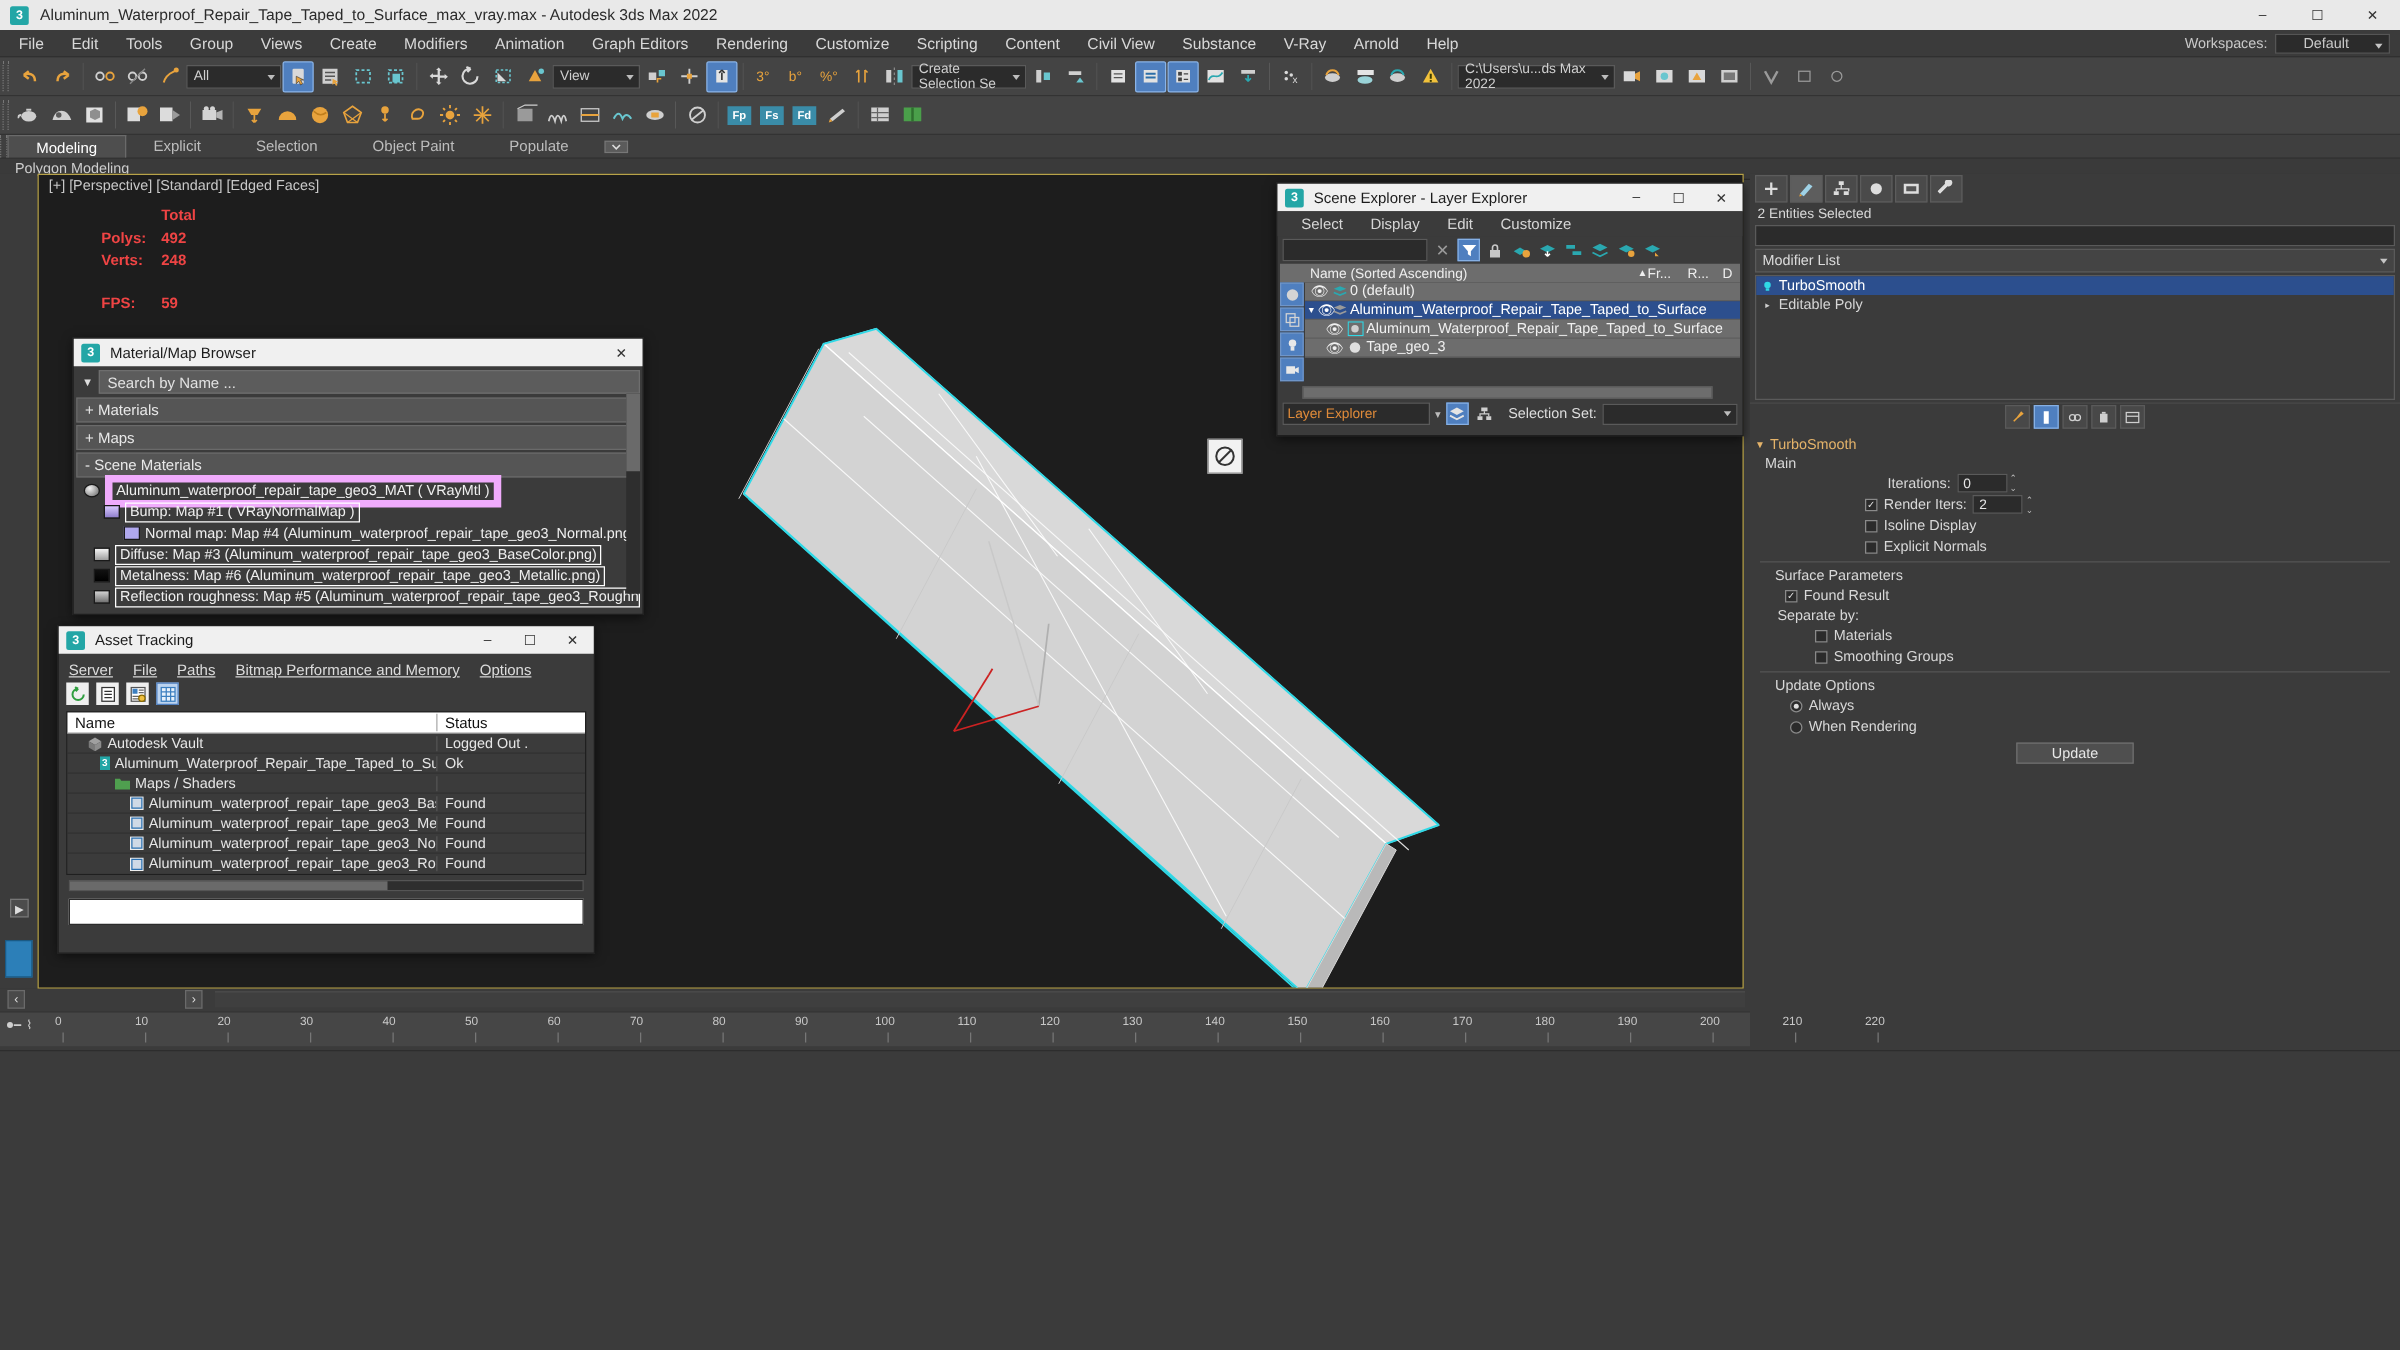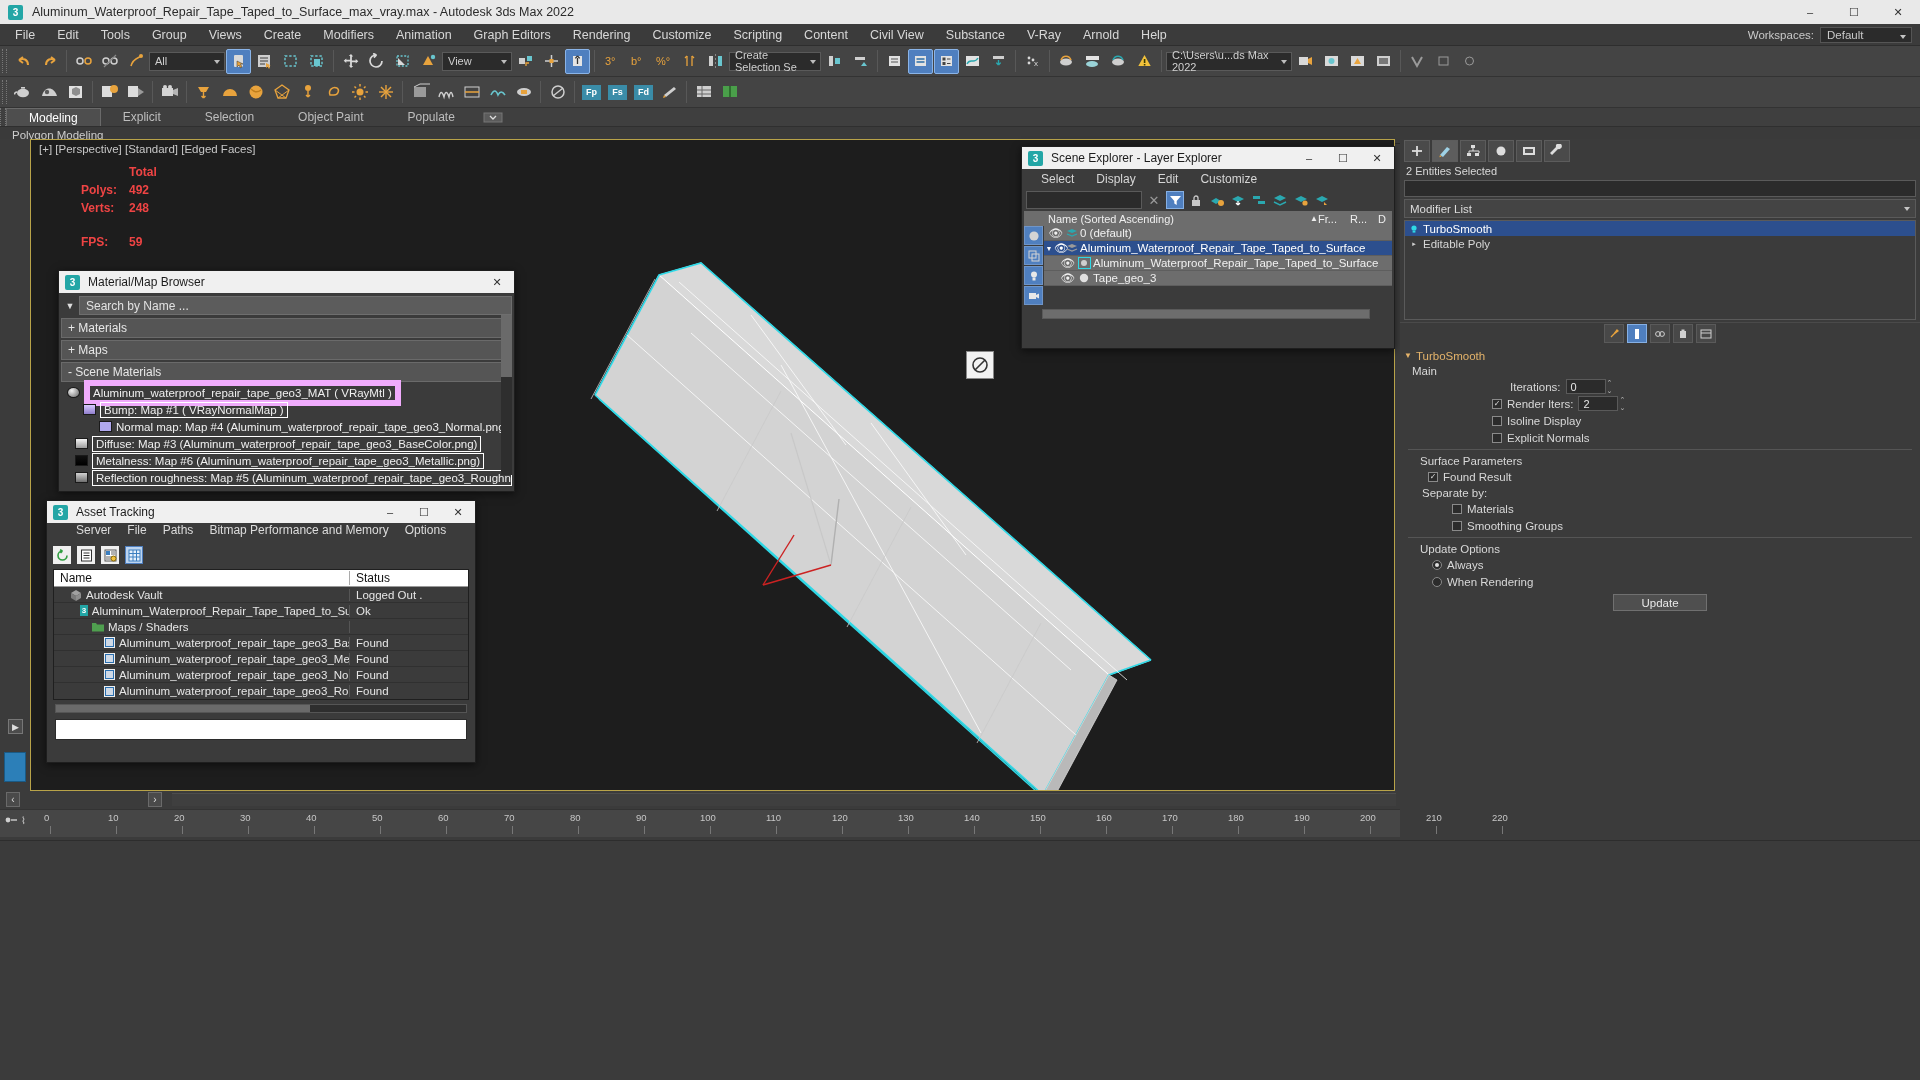--- a/index.html
+++ b/index.html
@@ -27,21 +27,21 @@
   .winbtns { margin-left:auto; display:flex; }
   .winbtns div { width:44px;height:24px;display:flex;align-items:center;justify-content:center;font-size:11px;color:#333;}
 
   
   .menubar {
     height:22px; background:#3b3b3b; display:flex; align-items:center;
     padding-left:4px; border-bottom:1px solid #2e2e2e;
   }
   .menubar .mi { padding:0 11px; line-height:22px; font-size:12.5px; color:#d8d8d8; cursor:default; white-space:nowrap;}
   .wsblock { margin-left:auto; display:flex; align-items:center; gap:6px; padding-right:8px; font-size:11.5px; color:#c9c9c9;}
-  .wsbox { background:#2b2b2b; border:1px solid #555; padding:1px 16px 1px 6px; position:relative; min-width:92px;}
+  .wsbox { background:#2b2b2b; border:1px solid #555; padding:1px 16px 1px 6px; position:relative; min-width:92px;text-align:center;}
   .wsbox:after{content:"";position:absolute;right:5px;top:7px;border-left:3.5px solid transparent;border-right:3.5px solid transparent;border-top:4px solid #c5c5c5;}
 
   
   .toolbar {
     background:#444; display:flex; align-items:center; gap:1px; padding:2px 2px;
     border-bottom:1px solid #333;
   }
   .tb1 { height:31px; }
   .tb2 { height:31px; }
   .tbtn {
@@ -118,21 +118,21 @@
   .mmbitem { height:17px; display:flex; align-items:center; font-size:11.5px; color:#efefef; padding-left:4px; }
   .swatch { width:13px;height:11px;margin-right:4px;border:1px solid #1a1a1a;flex:0 0 auto;}
   .mmbscroll{position:absolute;right:2px;top:44px;width:11px;bottom:16px;background:#2e2e2e;}
   .mmbscroll i{position:absolute;top:0;left:0;right:0;height:62px;background:#6a6a6a;display:block;}
 
   
   .asset {
     position:absolute; left:46px; top:500px; width:430px; height:263px;
     background:#3b3b3b; border:1px solid #1e1e1e; box-shadow:0 2px 8px rgba(0,0,0,.55);
   }
-  .asmenu{height:20px;display:flex;align-items:flex-start;padding-left:21px;}
+  .asmenu{height:20px;display:flex;align-items:flex-end;padding-left:0;text-decoration:underline;}
   .asmenu span{padding:0 8px;font-size:12px;color:#dcdcdc;}
   .astools{height:24px;display:flex;align-items:center;gap:6px;padding-left:6px;}
   .asbtn{width:18px;height:18px;display:flex;align-items:center;justify-content:center;border:1px solid transparent;background:#efefef;}
   .asbtn.on{background:#bcd4f0;border-color:#4f7fbf;}
   .asgrid{margin:2px 6px;border:1px solid #1f1f1f;}
   .ashdr{display:flex;background:#fff;color:#111;height:17px;align-items:center;font-size:12px;border-bottom:1px solid #999;}
   .ashdr .c1{flex:1;padding-left:6px;border-right:1px solid #aaa;}
   .ashdr .c2{width:118px;padding-left:6px;}
   .asrow{display:flex;height:16px;align-items:center;font-size:11.5px;background:#3b3b3b;color:#e6e6e6;border-bottom:1px solid #303030;}
   .asrow .c1{flex:1;padding-left:6px;display:flex;align-items:center;overflow:hidden;white-space:nowrap;border-right:1px solid #555;}
@@ -890,20 +890,42 @@
           <span style="width:15px;">
             <svg width="12" height="12" viewBox="0 0 12 12">
                 <circle cx="6" cy="6" r="4.2" fill="#e0e0e0"></circle>
               </svg>
           </span>
           <span class="nowrap">Tape_geo_3</span>
         </div>
       </div>
     </div>
     <div style="margin:4px 24px 0 20px;height:10px;background:#6d6d6d;border:1px solid #5a5a5a;"></div>
+    <div class="sebottom">
+      <div class="sebot-input">Layer Explorer</div>
+      <span style="font-size:9px;color:#bbb;">▾</span>
+      <div class="sebtn on">
+          <svg width="13" height="12" viewBox="0 0 13 12">
+            <path d="M1 4 l5.5 -3 l5.5 3 l-5.5 3z" fill="#e4e4e4"></path>
+            <path d="M1 7.5 l5.5 3 l5.5 -3" stroke="#e4e4e4" stroke-width="1.4" fill="none"></path>
+          </svg>
+        </div>
+      <div class="sebtn">
+          <svg width="13" height="12" viewBox="0 0 13 12">
+            <rect x="4" y="1" width="5" height="3" fill="#cfcfcf"></rect>
+            <rect x="1" y="8" width="4" height="3" fill="#cfcfcf"></rect>
+            <rect x="8" y="8" width="4" height="3" fill="#cfcfcf"></rect>
+            <path d="M6.5 4 v2 H3 v2 M6.5 6 h3.5 v2" stroke="#cfcfcf" fill="none"></path>
+          </svg>
+        </div>
+      <span style="font-size:11.5px;color:#ddd;margin-left:6px;">Selection Set:</span>
+      <div style="flex:1;height:17px;background:#2b2b2b;border:1px solid #5a5a5a;position:relative;">
+        <span style="position:absolute;right:4px;top:5px;border-left:3px solid transparent;border-right:3px solid transparent;border-top:4px solid #bdbdbd;"></span>
+      </div>
+    </div>
   </div>
 
   <div class="mmb">
     <div class="dlgtitle">
       <div class="maxlogo">3</div>
       <span>Material/Map Browser</span>
       <div class="dlgbtns">
         <div>✕</div>
       </div>
     </div>

